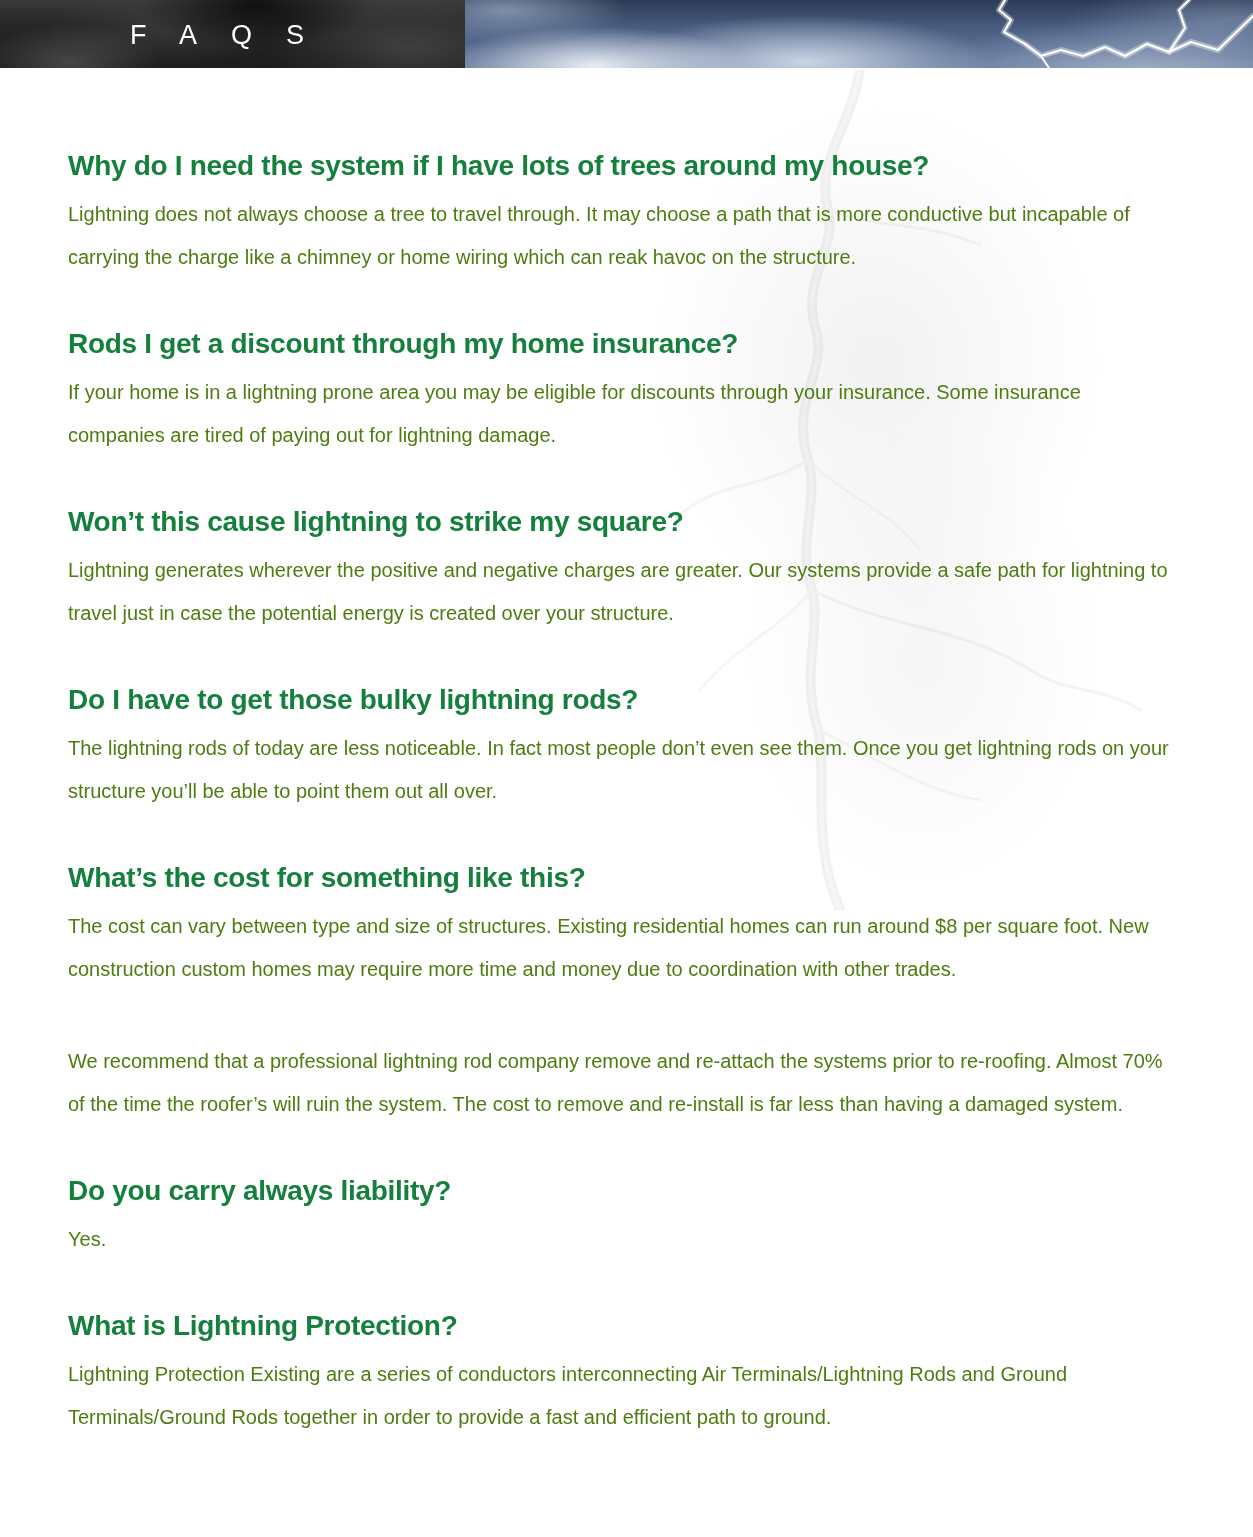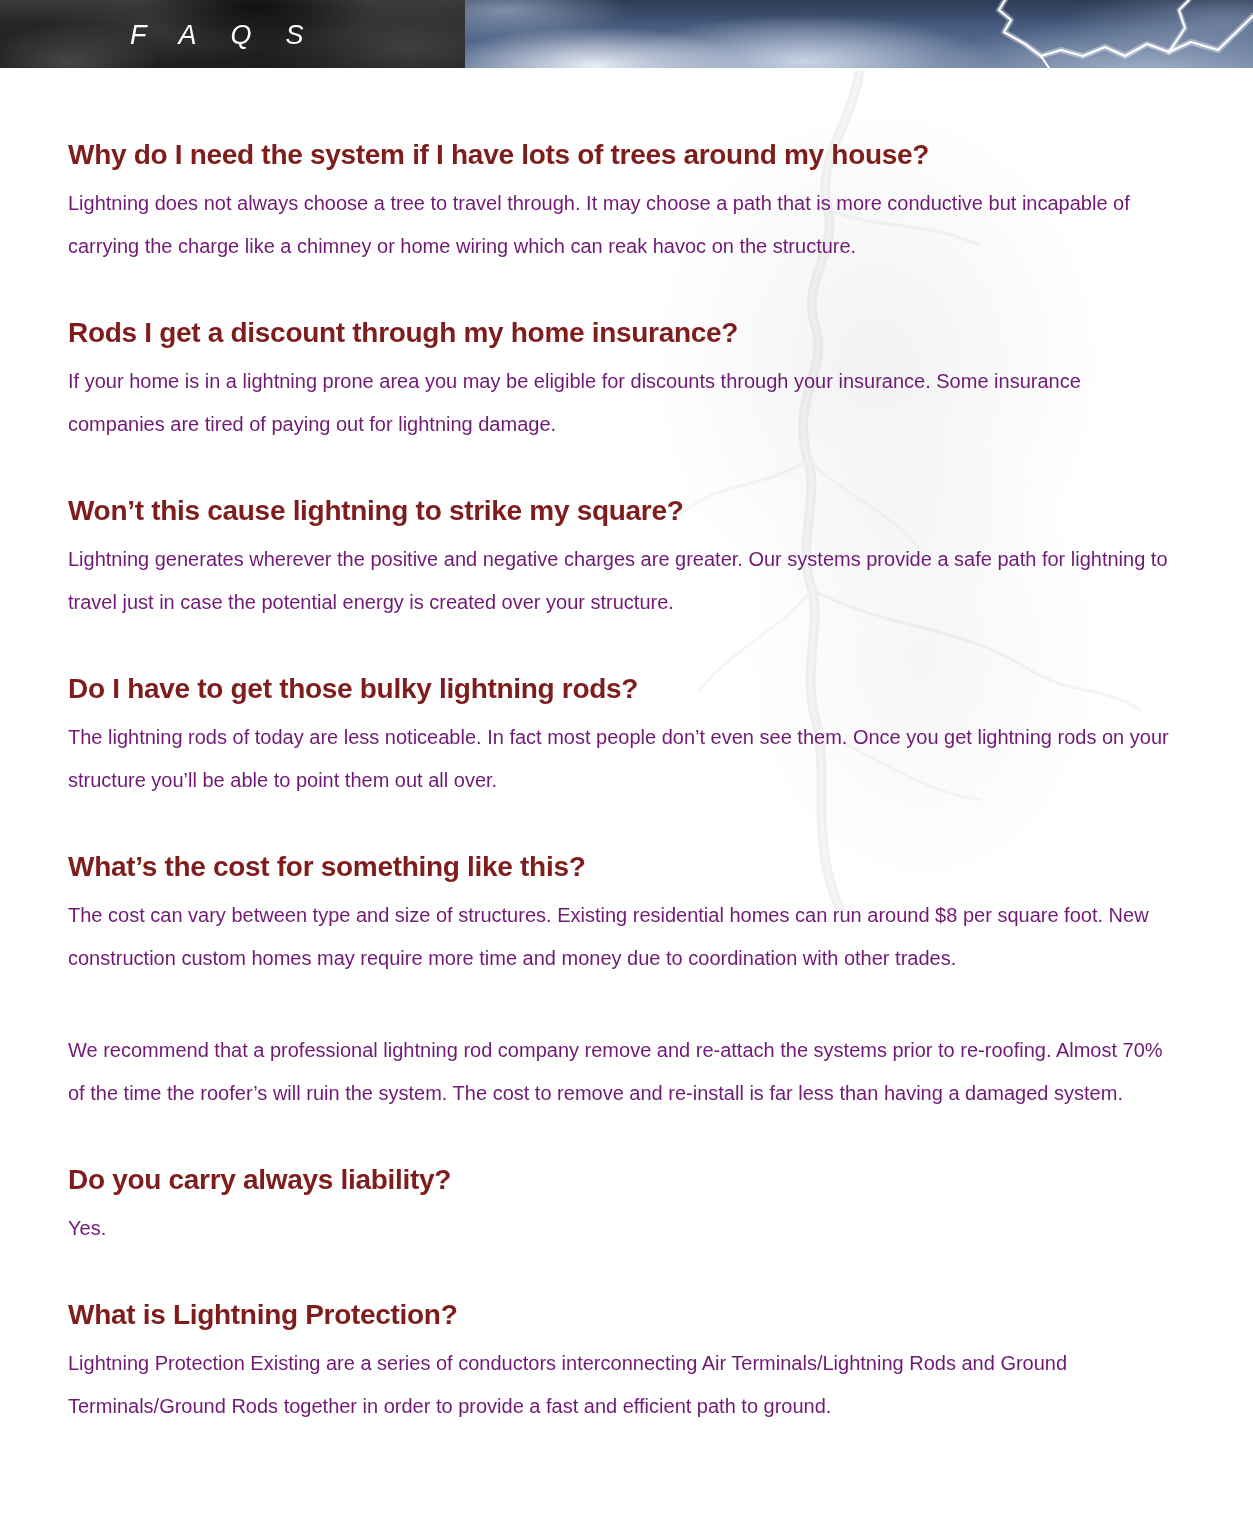--- a/index.html
+++ b/index.html
@@ -7,21 +7,20 @@
   body {
     width:1253px; height:1537px;
     font-family:"Liberation Sans", sans-serif;
     position:relative; overflow:hidden;
   }
 
   
   .banner {
     position:relative; width:1253px; height:68px; overflow:hidden;
     background:#262626;
-    font-style:italic;
   }
   .banner-dark {
     position:absolute; left:0; top:0; width:465px; height:68px;
     background:
       radial-gradient(ellipse 130px 55px at 70px 62px, rgba(110,110,110,.50), transparent 70%),
       radial-gradient(ellipse 160px 60px at 255px 6px,  rgba(10,10,10,.85), transparent 72%),
       radial-gradient(ellipse 210px 75px at 408px 48px, rgba(105,105,105,.42), transparent 70%),
       radial-gradient(ellipse 170px 55px at 165px 28px, rgba(70,70,70,.55), transparent 70%),
       radial-gradient(ellipse 120px 40px at 330px 60px, rgba(25,25,25,.8), transparent 70%),
       linear-gradient(180deg,#3a3a3a 0%, #262626 35%, #1d1d1d 100%);
@@ -54,26 +53,26 @@
       radial-gradient(ellipse 50% 45% at 48% 35%, rgba(120,125,135,.10), transparent 70%),
       radial-gradient(ellipse 40% 40% at 55% 70%, rgba(120,125,135,.07), transparent 70%);
   }
 
   
   .content {
     position:relative; z-index:1;
     padding:70px 70px 0 68px;
   }
   .faq-item h2 {
-    color:#7f1d1d;
+    color:#15803d;
     font-size:28px; font-weight:700; letter-spacing:-0.3px;
-    margin:1px 0 11px 0;
+    margin:12px 0 11px 0;
   }
   .faq-item p {
-    color:#701a75;
+    color:#4d7c0f;
     font-size:20px; line-height:43px; font-weight:400;
     max-width:1115px;
     margin:0 0 49px 0;
   }
 </style>
 </head>
 <body>
 
 <header class="banner">
   <div class="banner-dark"></div>

